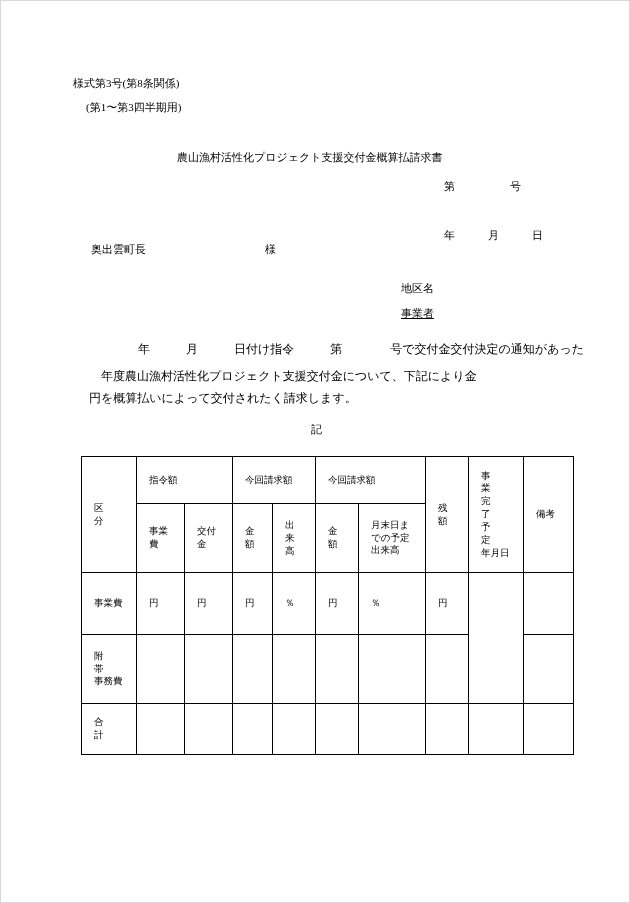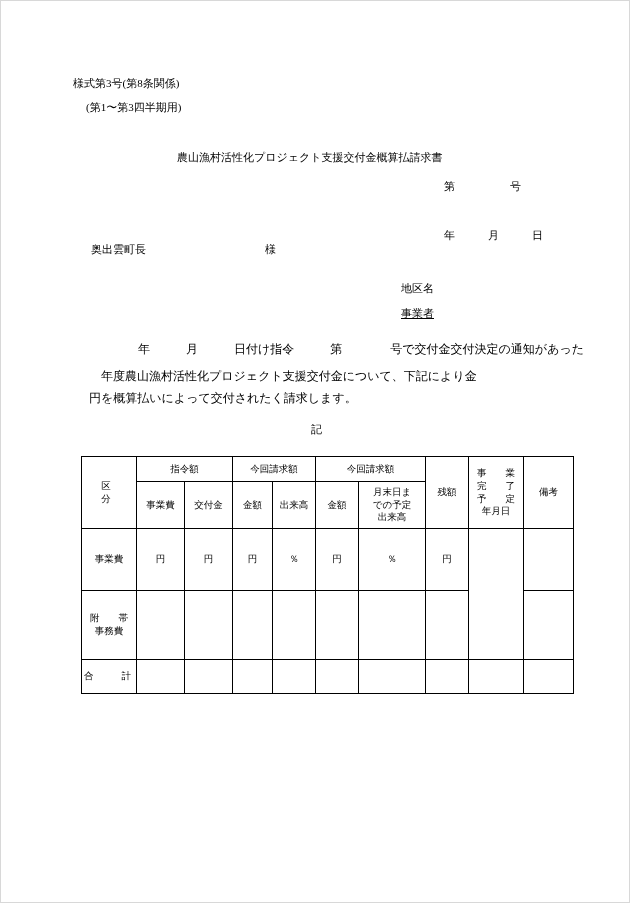--- a/index.html
+++ b/index.html
@@ -62,23 +62,23 @@
   }
   table.main {
     border-collapse: collapse;
     width: 492px;
     table-layout: fixed;
   }
   table.main td, table.main th {
     border: 1px solid #000;
     font-weight: normal;
     font-size: 9.5px;
-    padding: 1px;
+    padding: 12px;
     vertical-align: middle;
-    text-align: center;
+    text-align: left;
     font-family: "Liberation Serif", "DejaVu Serif", serif;
   }
   .h-group { height: 22px; }
   .h-sub   { height: 44px; margin-left: 24px; }
   .row-tall{ height: 62px; }
   .row-mid { height: 69px; }
   .row-sml { height: 34px; }
 
   .cell-left-pad { text-align: left; padding-left: 8px; }
   .yen-cell {

